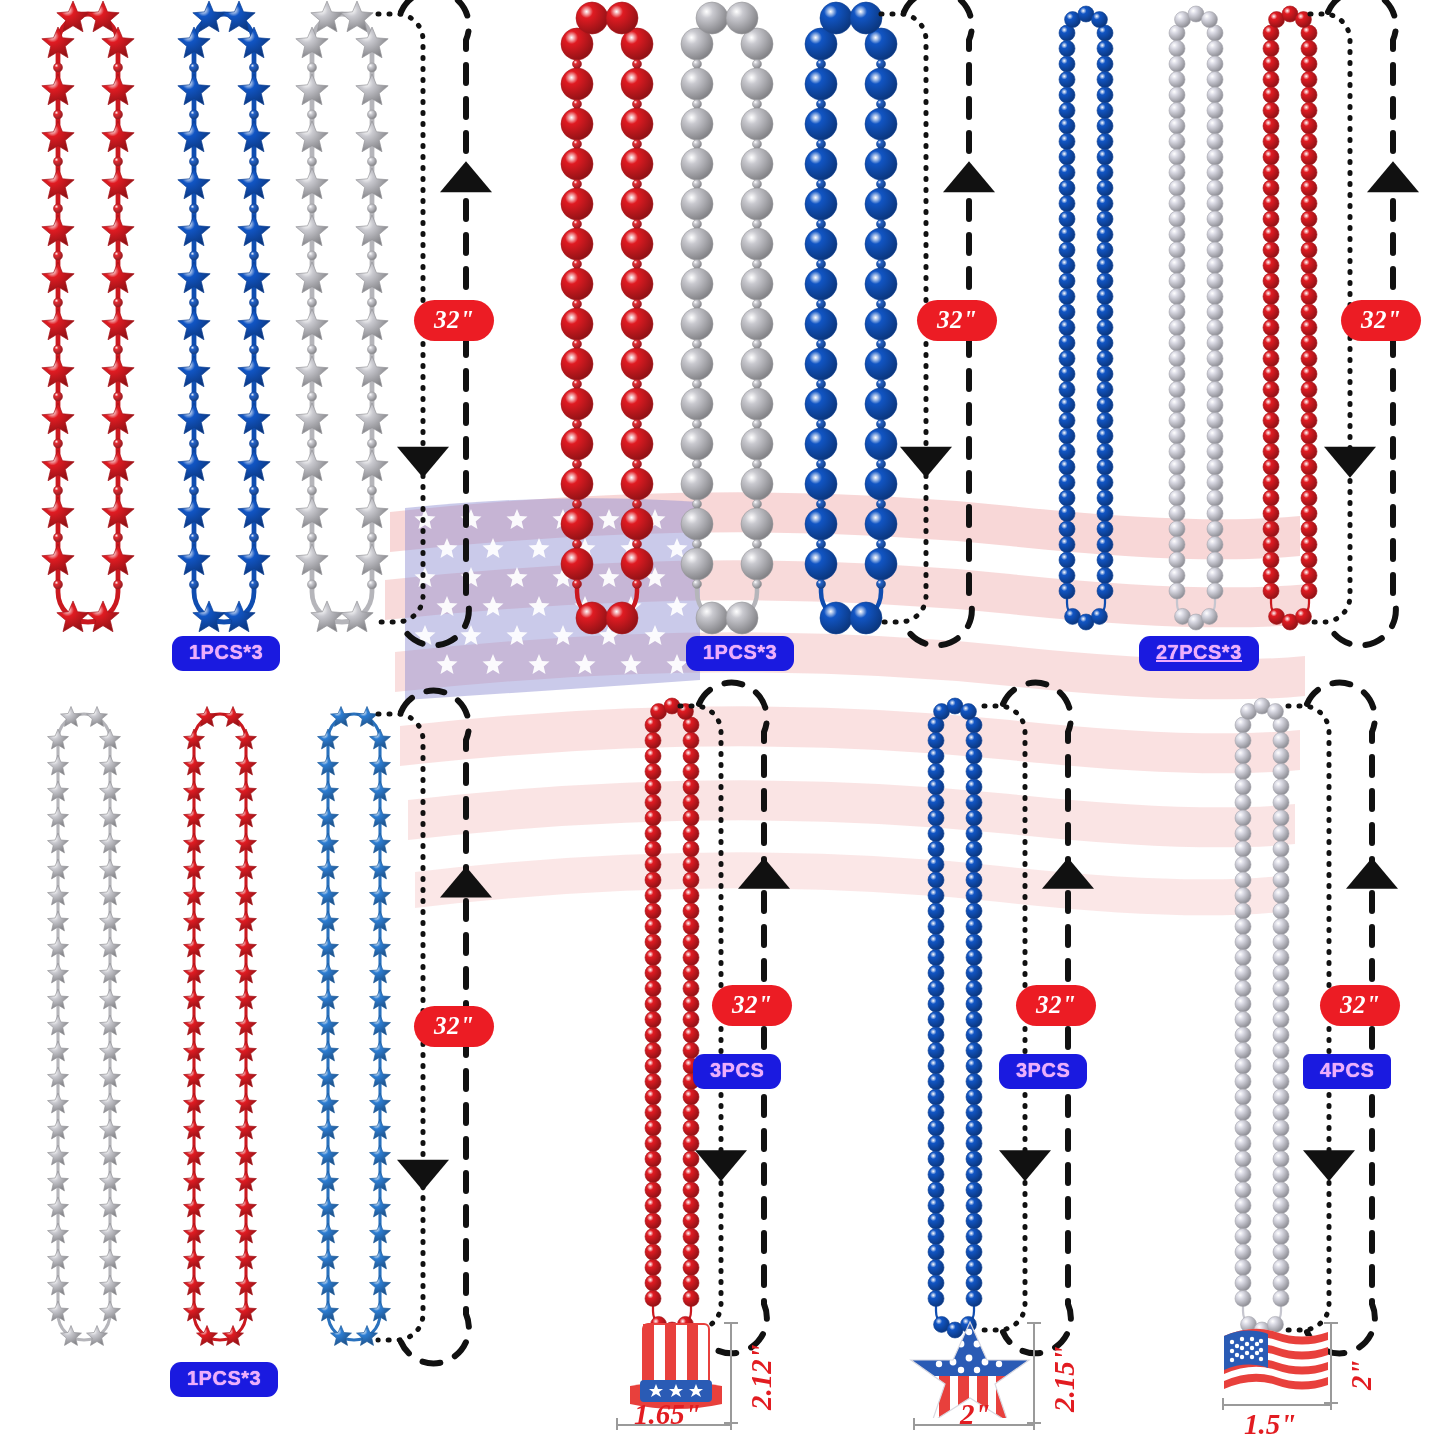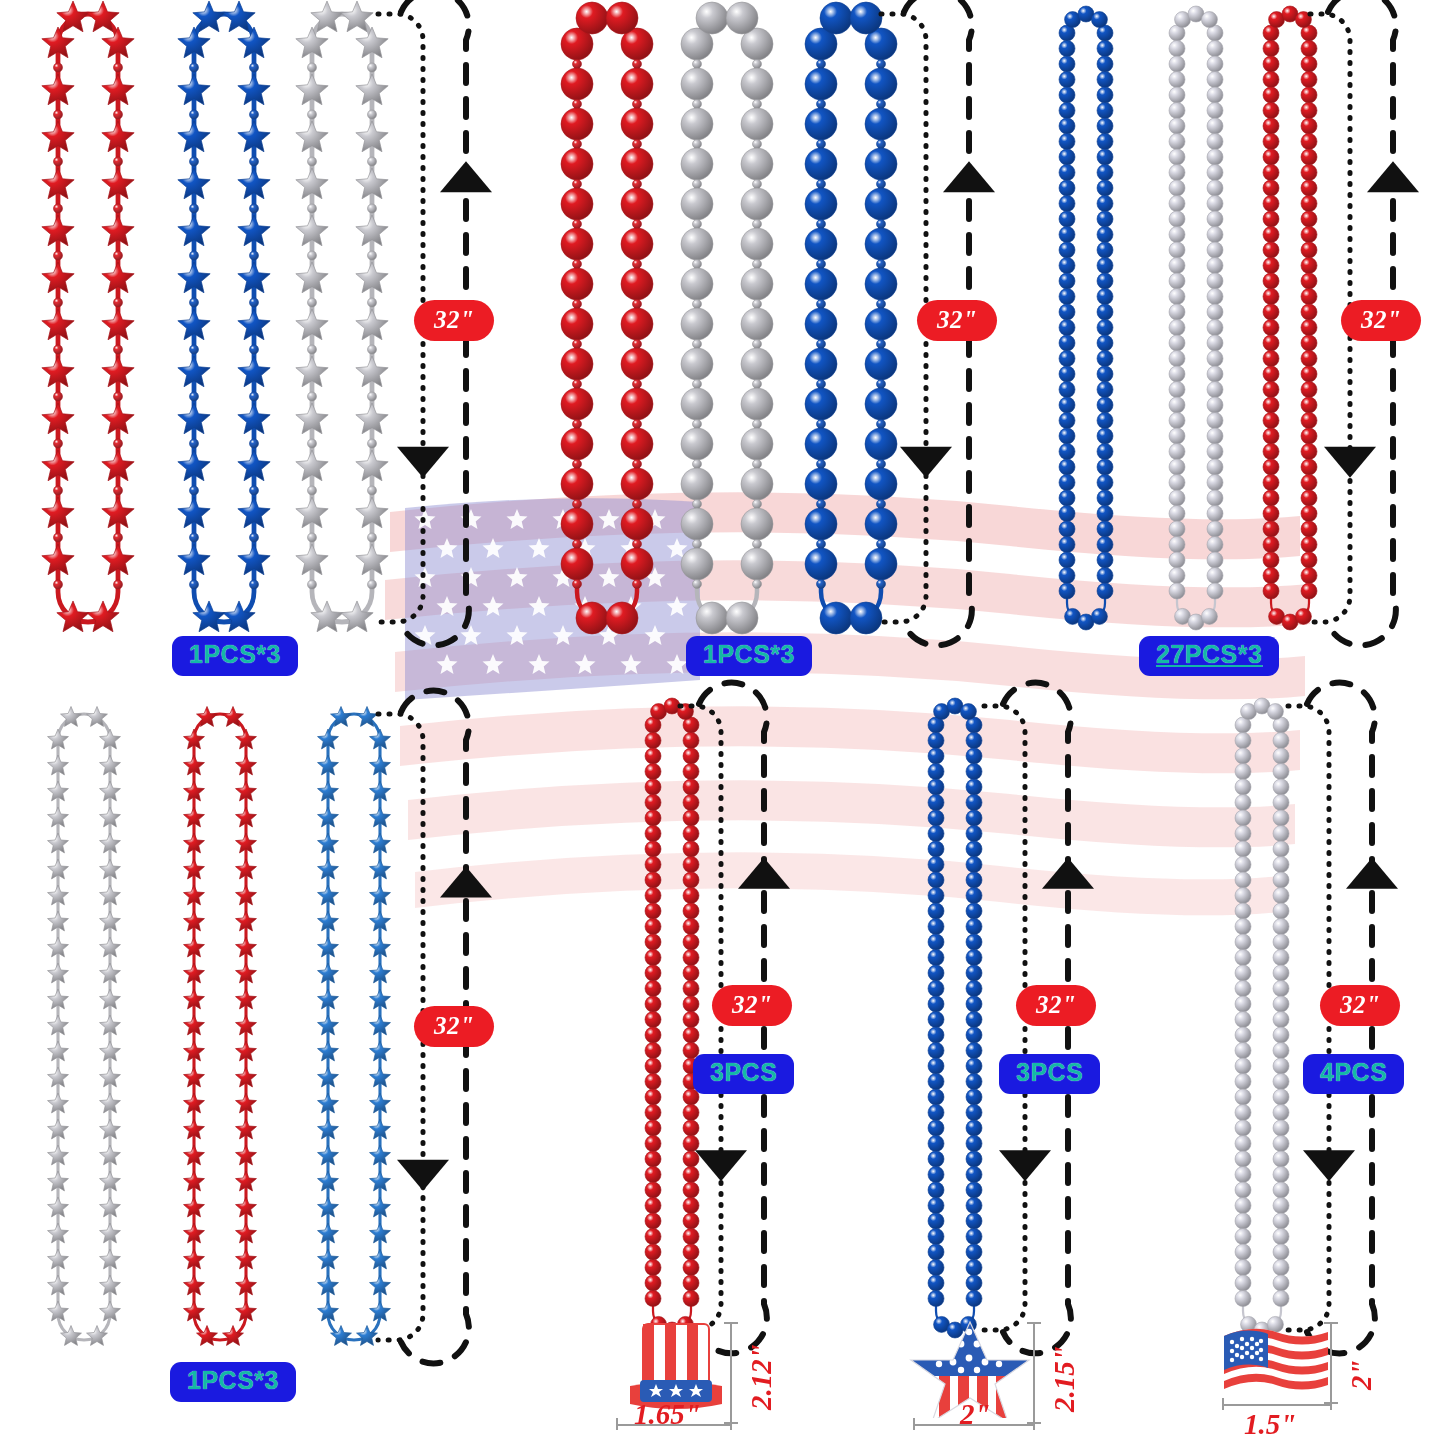--- a/index.html
+++ b/index.html
@@ -13,22 +13,22 @@
 
   .size-pill {
     position:absolute; background:#ec1c24; color:#fff;
     font-style:italic; font-weight:bold; font-size:25px;
     padding:7px 20px 9px; border-radius:22px; white-space:nowrap;
     letter-spacing:.5px; line-height:1;
     font-family:"Liberation Serif", serif;
   }
 
   .qty-badge {
-    position:absolute; background:#1a1aE0; color:#14b8a6;
-    font-weight:bold; font-size:25px; letter-spacing:.5px;
+    position:absolute; background:#1a1aE0; color:#f0abfc;
+    font-weight:bold; font-size:20px; letter-spacing:.5px;
     padding:6px 17px 9px; border-radius:11px; white-space:nowrap;
     line-height:1; font-family:"Liberation Sans", sans-serif;
     text-shadow:0 0 1px #fff;
   }
 
   
   .pendant { position:absolute; }
   .dim-line { position:absolute; background:#9a9a9a; }
   .dim-tick { position:absolute; background:#9a9a9a; }
   .dim-text { position:absolute; color:#e21c21; font-weight:bold;
@@ -1247,21 +1247,21 @@
   <div class="qty-badge" style="left:686px; top:636px;">1PCS*3</div>
   <div class="qty-badge" style="left:1139px; top:636px;text-decoration:underline;">27PCS*3</div>
 
   <div class="size-pill" style="left:414px; top:300px;">32"</div>
   <div class="size-pill" style="left:917px; top:300px;">32"</div>
   <div class="size-pill" style="left:1341px; top:300px;">32"</div>
 
   <div class="qty-badge" style="left:170px; top:1362px;">1PCS*3</div>
   <div class="qty-badge" style="left:693px; top:1054px;">3PCS</div>
   <div class="qty-badge" style="left:999px; top:1054px;">3PCS</div>
-  <div class="qty-badge" style="left:1303px; top:1054px;">4PCS</div>
+  <div class="qty-badge" style="left:1303px; top:1054px;border-radius:6px;">4PCS</div>
 
   <div class="size-pill" style="left:414px; top:1006px;">32"</div>
   <div class="size-pill" style="left:712px; top:985px;">32"</div>
   <div class="size-pill" style="left:1016px; top:985px;">32"</div>
   <div class="size-pill" style="left:1320px; top:985px;">32"</div>
 
   <div class="pendant" style="left:616px; top:1318px; width:120px; height:100px;">
     <svg width="120" height="100" viewBox="0 0 120 100">
       <g>
         <rect x="27" y="6" width="66" height="62" rx="5" fill="#ffffff"></rect>

